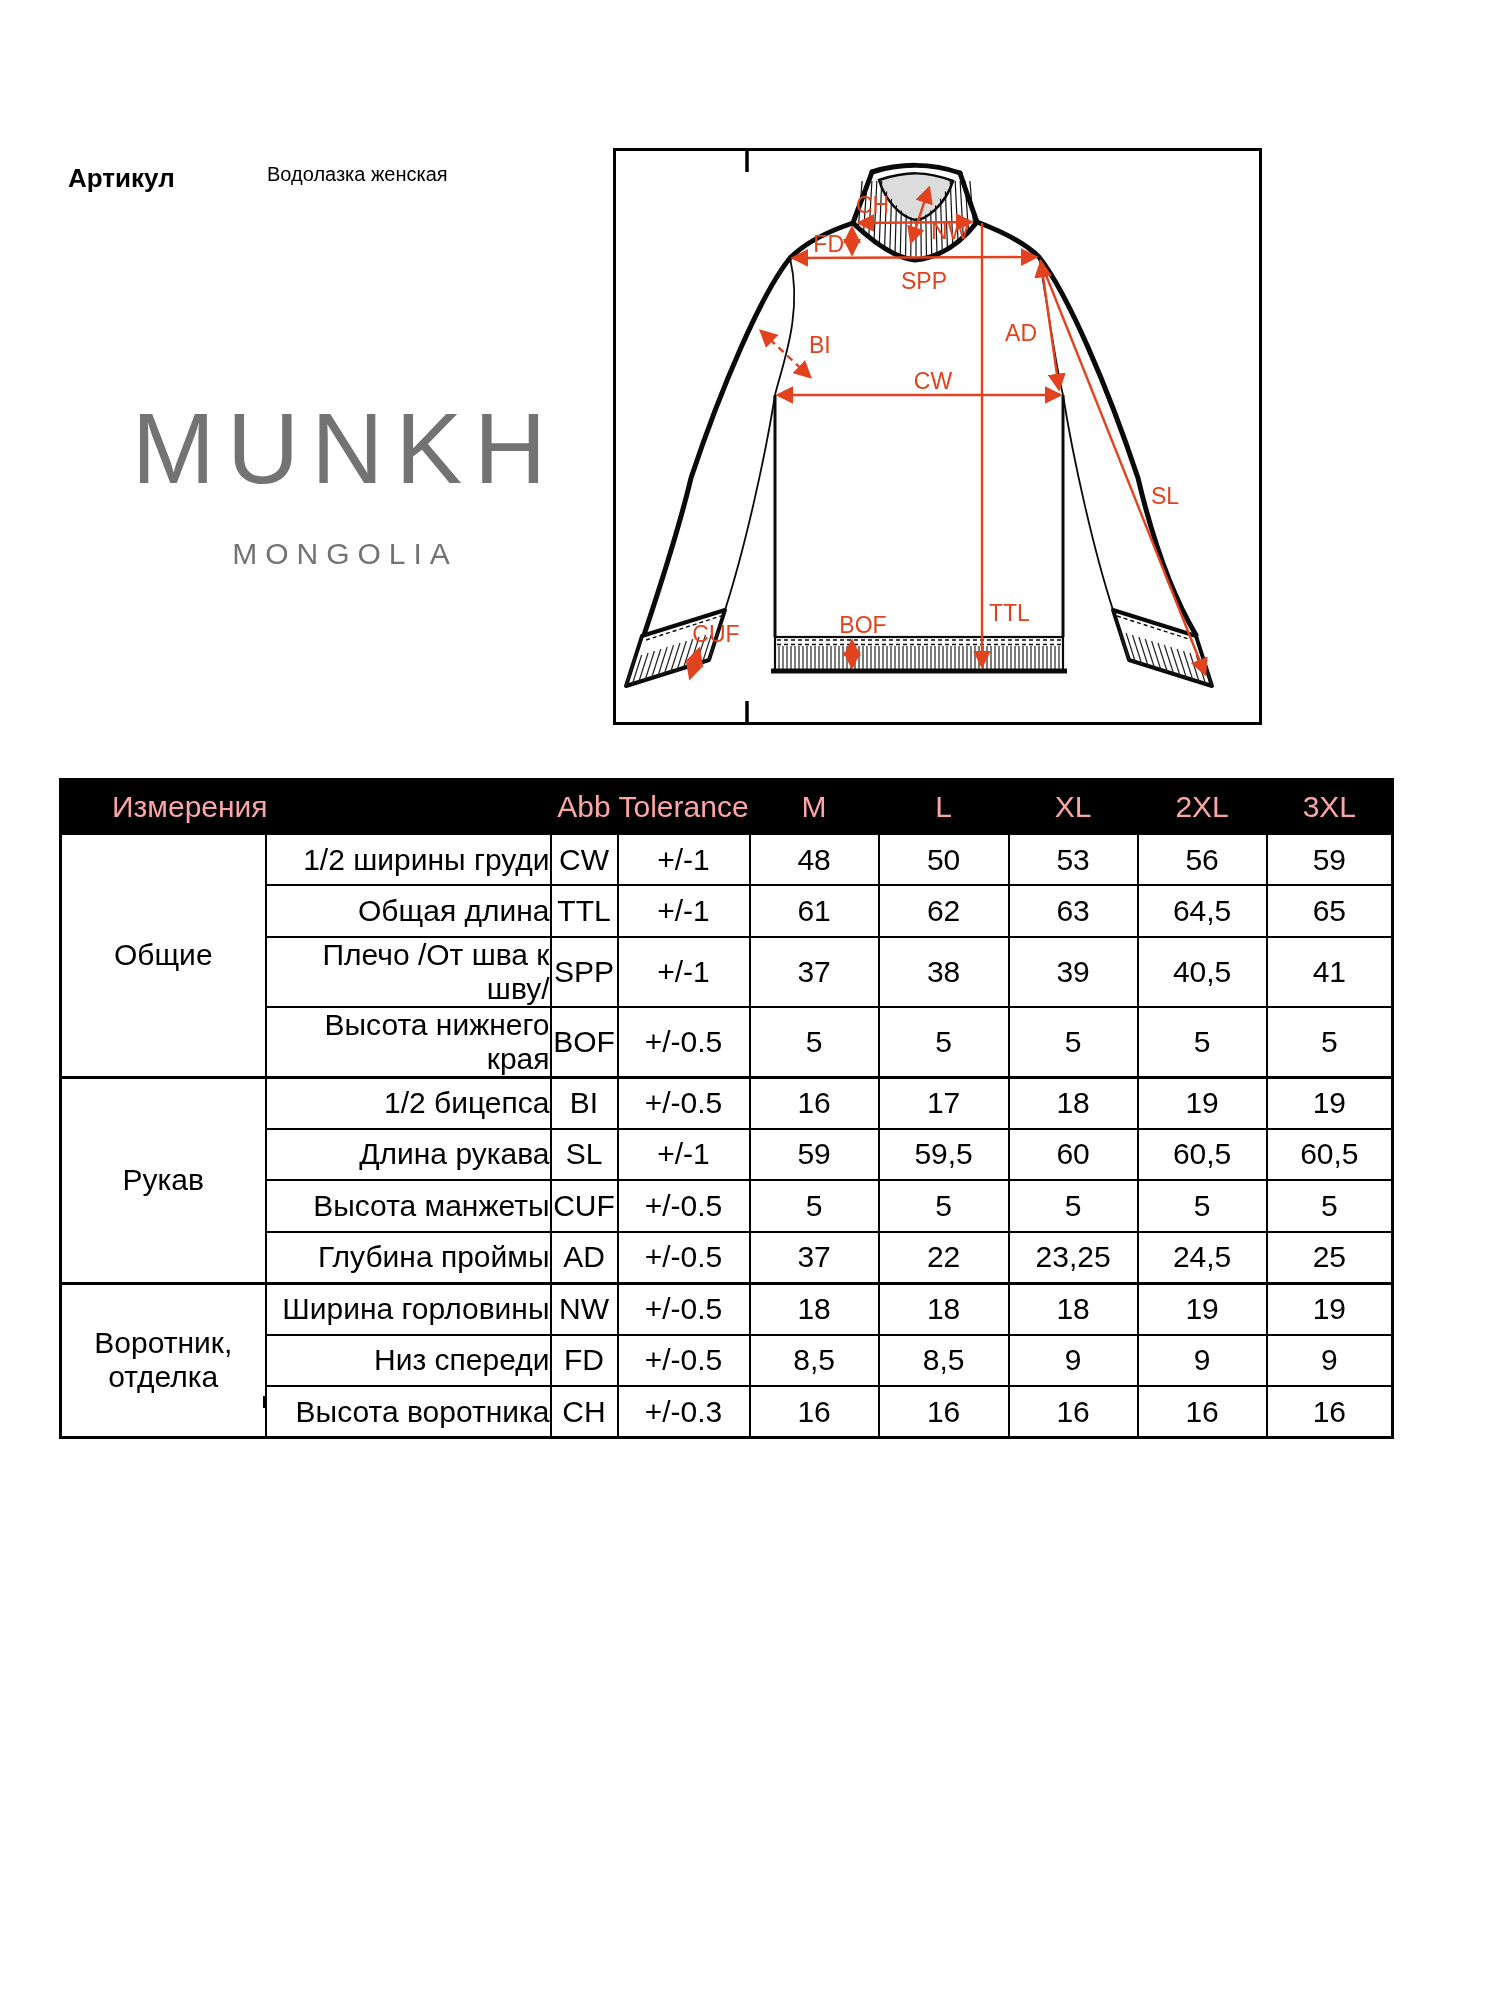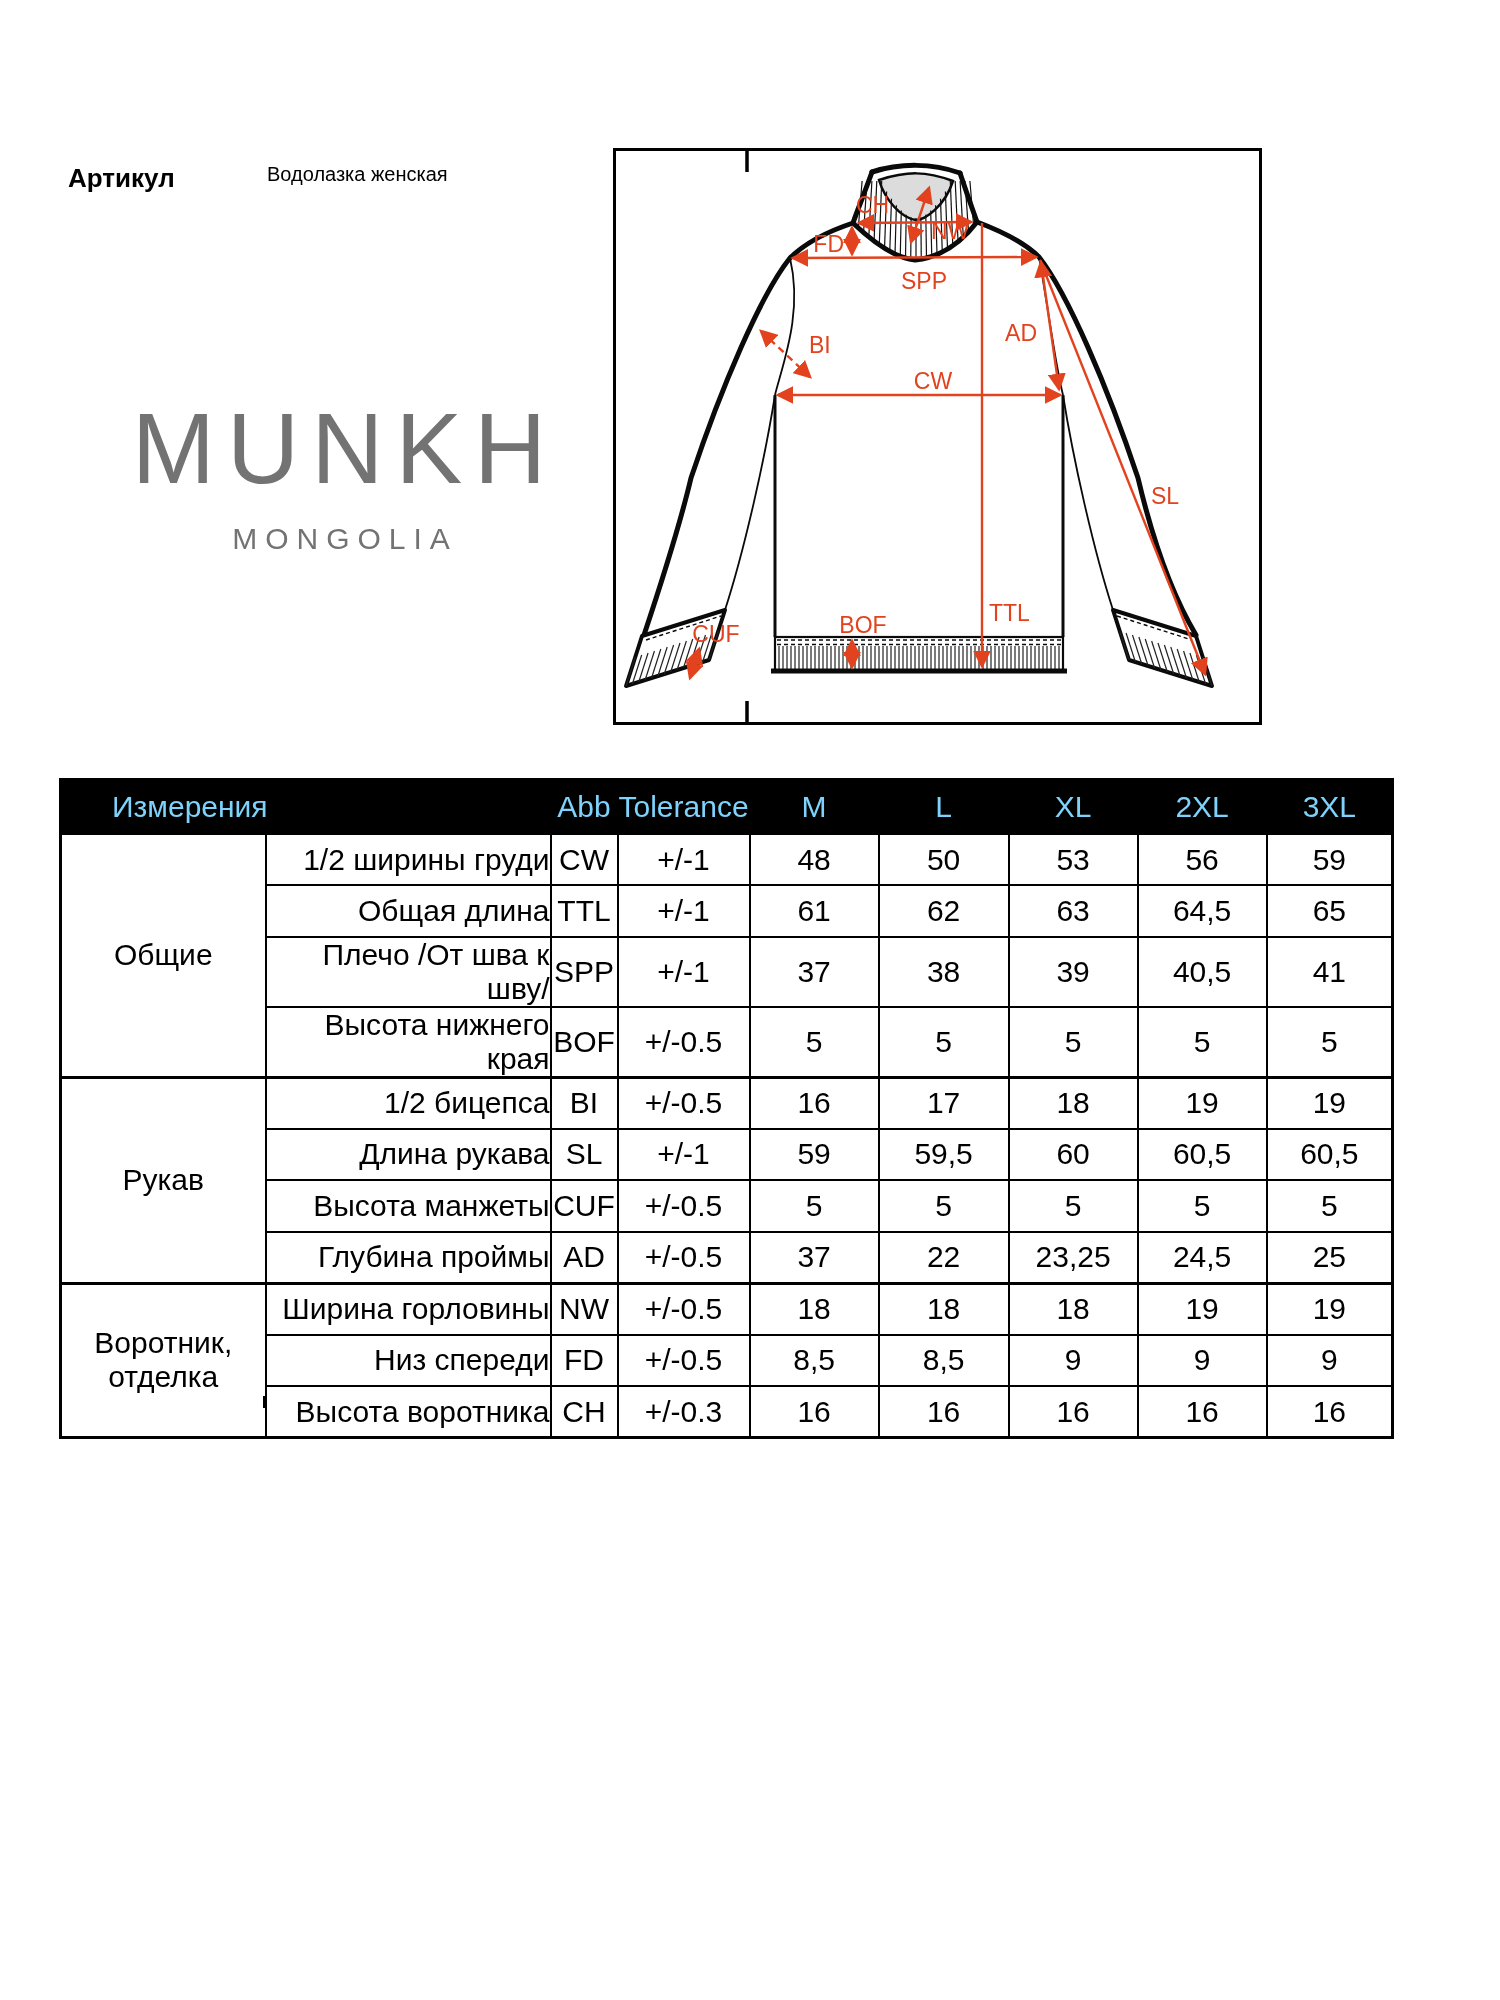--- a/index.html
+++ b/index.html
@@ -3,29 +3,29 @@
 <meta charset="utf-8">
 <style>
   html,body{margin:0;padding:0;background:#ffffff;}
   body{width:1500px;height:2000px;position:relative;font-family:"Liberation Sans",sans-serif;color:#000;}
 
   .art-label{position:absolute;left:68px;top:163px;font-size:26px;font-weight:bold;}
   .art-value{position:absolute;left:267px;top:163px;font-size:20px;}
 
   .logo{position:absolute;left:90px;top:398px;width:510px;text-align:center;color:#737373;}
   .logo .brand{font-size:100px;line-height:1;letter-spacing:12px;font-weight:normal;}
-  .logo .country{font-size:30px;letter-spacing:8px;margin-top:24px;font-weight:normal;}
+  .logo .country{font-size:30px;letter-spacing:8px;margin-top:39px;font-weight:normal;}
 
   .diagram-box{position:absolute;left:613px;top:148px;width:649px;height:577px;border:3px solid #000;box-sizing:border-box;}
   .diagram-box svg{position:absolute;left:-3px;top:-3px;}
 
   table.spec{position:absolute;left:59px;top:778px;border-collapse:collapse;table-layout:fixed;}
   table.spec td, table.spec th{border:2px solid #000;font-size:30px;font-weight:normal;text-align:center;padding:0;overflow:hidden;}
   table.spec{border:3px solid #000;}
-  table.spec thead th{background:#000;color:#7dd3fc;border-color:#000;height:51px;}
+  table.spec thead th{background:#000;color:#fca5a5;border-color:#000;height:51px;}
   table.spec thead th.mh{text-align:left;padding-left:50px;}
   table.spec tbody tr{height:51.5px;}
   table.spec td.name{text-align:right;padding-left:8px;}
   table.spec tr.grp-top td{border-top:3px solid #000;}
   table.spec td.grp{border-left:3px solid #000;text-align:center;}
 
   .tail{position:absolute;background:#000;}
 </style>
 </head>
 <body>

